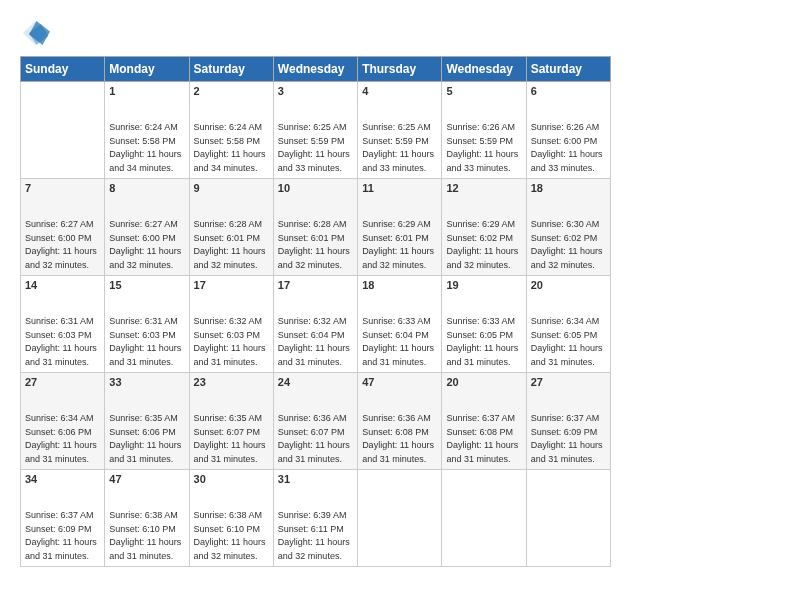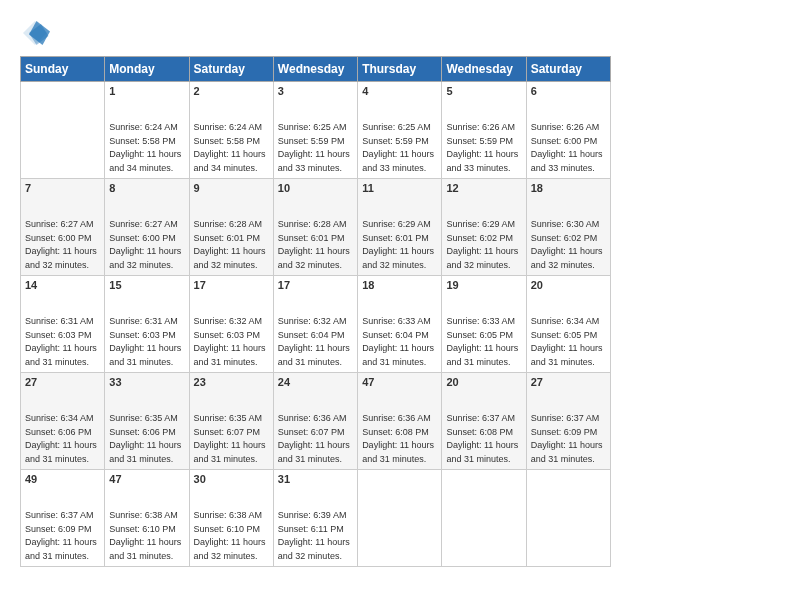--- a/index.html
+++ b/index.html
@@ -250,21 +250,21 @@
             <span class="day-num">20</span>
             <div class="day-info">Sunrise: 6:37 AM<br>Sunset: 6:08 PM<br>Daylight: 11 hours<br>and 31 minutes.</div>
           </td>
           <td>
             <span class="day-num">27</span>
             <div class="day-info">Sunrise: 6:37 AM<br>Sunset: 6:09 PM<br>Daylight: 11 hours<br>and 31 minutes.</div>
           </td>
         </tr>
         <tr>
           <td>
-            <span class="day-num">49</span>
+            <span class="day-num">34</span>
             <div class="day-info">Sunrise: 6:37 AM<br>Sunset: 6:09 PM<br>Daylight: 11 hours<br>and 31 minutes.</div>
           </td>
           <td>
             <span class="day-num">47</span>
             <div class="day-info">Sunrise: 6:38 AM<br>Sunset: 6:10 PM<br>Daylight: 11 hours<br>and 31 minutes.</div>
           </td>
           <td>
             <span class="day-num">30</span>
             <div class="day-info">Sunrise: 6:38 AM<br>Sunset: 6:10 PM<br>Daylight: 11 hours<br>and 32 minutes.</div>
           </td>

